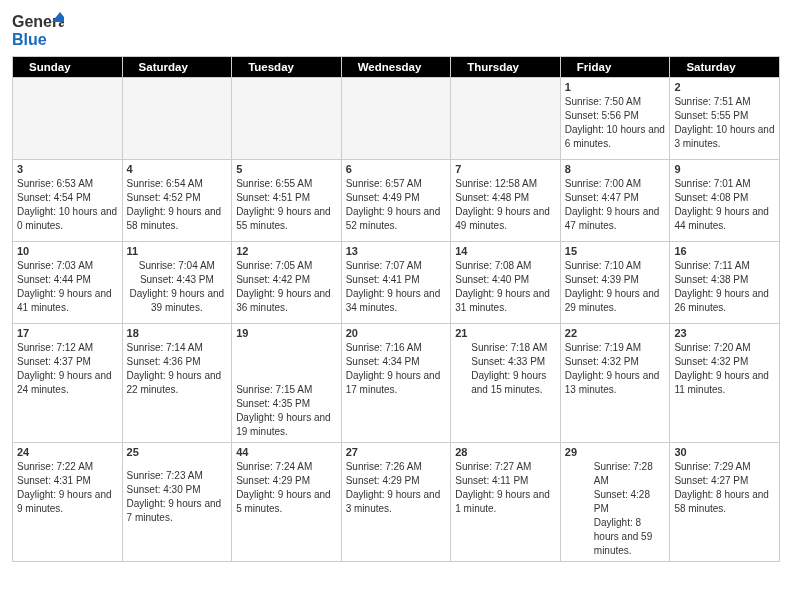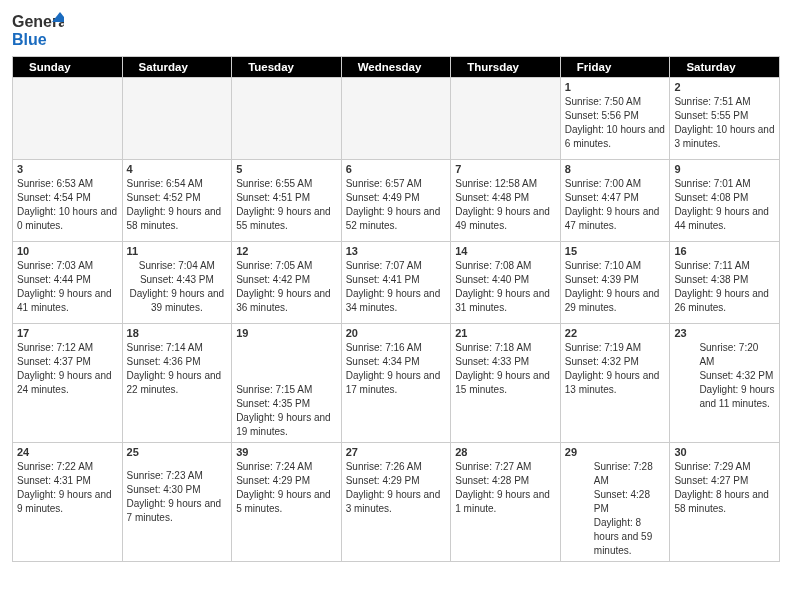--- a/index.html
+++ b/index.html
@@ -234,66 +234,66 @@
 Daylight: 9 hours and 19 minutes.</div>
           </td>
           <td>
             <span class="day-num">20</span>
             <div class="day-detail" style="white-space: pre-line;">Sunrise: 7:16 AM
 Sunset: 4:34 PM
 Daylight: 9 hours and 17 minutes.</div>
           </td>
           <td>
             <span class="day-num">21</span>
-            <div class="day-detail" style="white-space: pre-line;">Sunrise: 7:18 AM
+            <div class="day-detail" style="white-space: pre-line; margin-left: 16px;">Sunrise: 7:18 AM
 Sunset: 4:33 PM
 Daylight: 9 hours and 15 minutes.</div>
           </td>
           <td>
             <span class="day-num">22</span>
             <div class="day-detail" style="white-space: pre-line;">Sunrise: 7:19 AM
 Sunset: 4:32 PM
 Daylight: 9 hours and 13 minutes.</div>
           </td>
           <td>
             <span class="day-num">23</span>
-            <div class="day-detail" style="white-space: pre-line; margin-left: 25px;">Sunrise: 7:20 AM
+            <div class="day-detail" style="white-space: pre-line;">Sunrise: 7:20 AM
 Sunset: 4:32 PM
 Daylight: 9 hours and 11 minutes.</div>
           </td>
         </tr>
         <tr>
           <td>
             <span class="day-num">24</span>
             <div class="day-detail" style="white-space: pre-line;">Sunrise: 7:22 AM
 Sunset: 4:31 PM
 Daylight: 9 hours and 9 minutes.</div>
           </td>
           <td>
             <span class="day-num">25</span>
             <div class="day-detail" style="white-space: pre-line; margin-top: 11px;">Sunrise: 7:23 AM
 Sunset: 4:30 PM
 Daylight: 9 hours and 7 minutes.</div>
           </td>
           <td>
-            <span class="day-num">39</span>
+            <span class="day-num">44</span>
             <div class="day-detail" style="white-space: pre-line;">Sunrise: 7:24 AM
 Sunset: 4:29 PM
 Daylight: 9 hours and 5 minutes.</div>
           </td>
           <td>
             <span class="day-num">27</span>
             <div class="day-detail" style="white-space: pre-line;">Sunrise: 7:26 AM
 Sunset: 4:29 PM
 Daylight: 9 hours and 3 minutes.</div>
           </td>
           <td>
             <span class="day-num">28</span>
             <div class="day-detail" style="white-space: pre-line;">Sunrise: 7:27 AM
-Sunset: 4:28 PM
+Sunset: 4:11 PM
 Daylight: 9 hours and 1 minute.</div>
           </td>
           <td>
             <span class="day-num">29</span>
             <div class="day-detail" style="white-space: pre-line; margin-left: 29px;">Sunrise: 7:28 AM
 Sunset: 4:28 PM
 Daylight: 8 hours and 59 minutes.</div>
           </td>
           <td>
             <span class="day-num">30</span>

